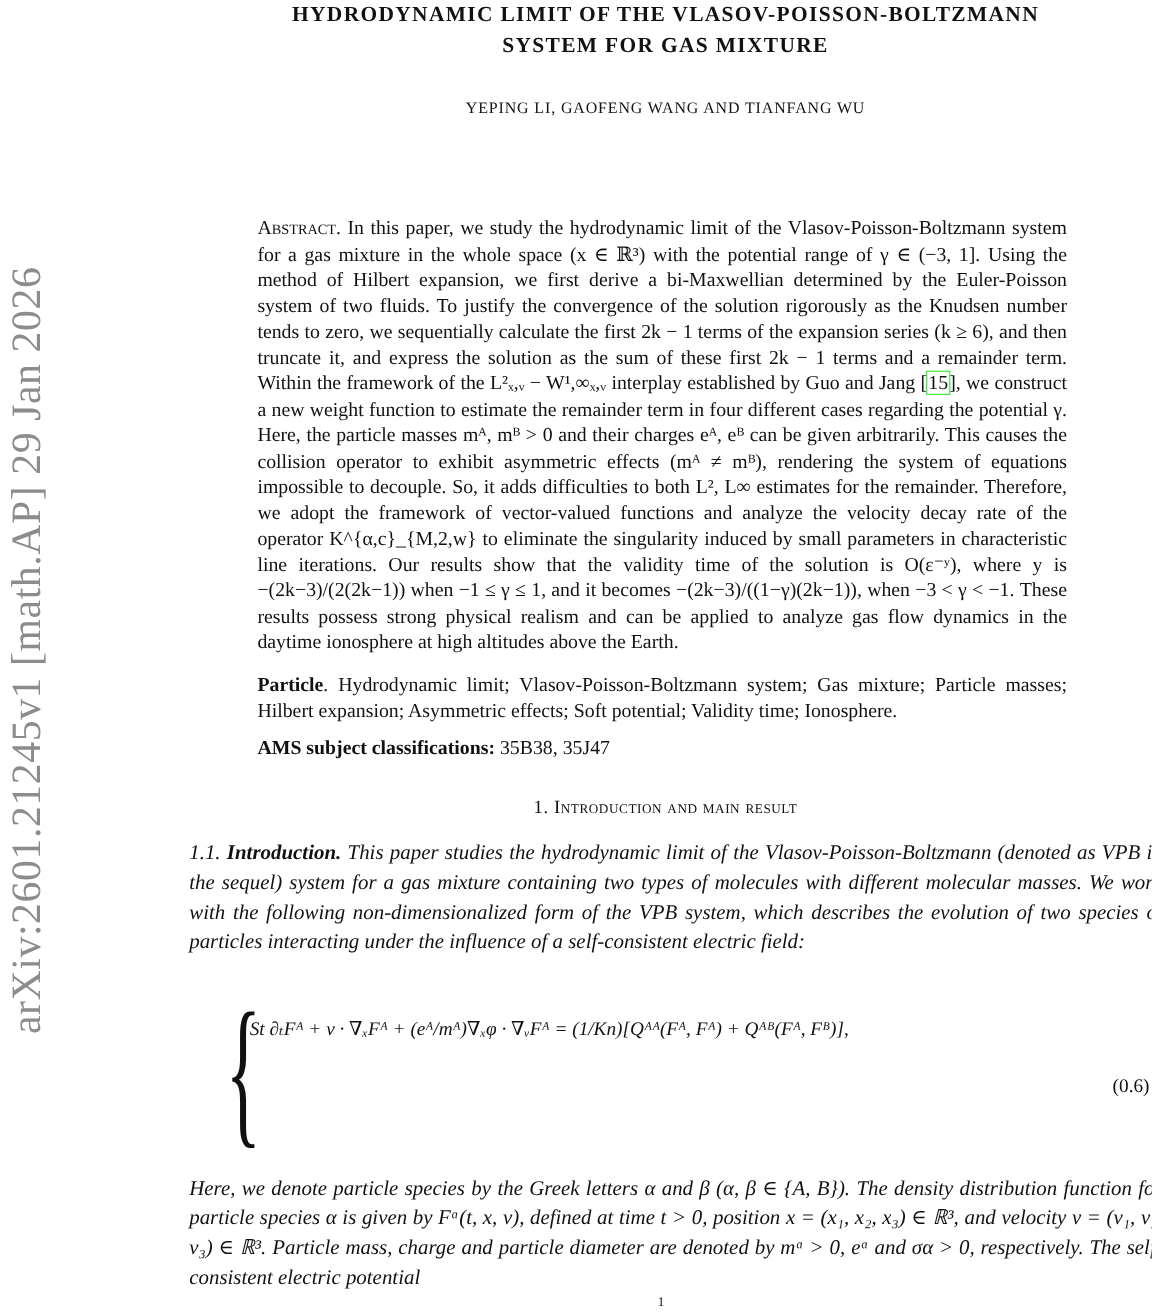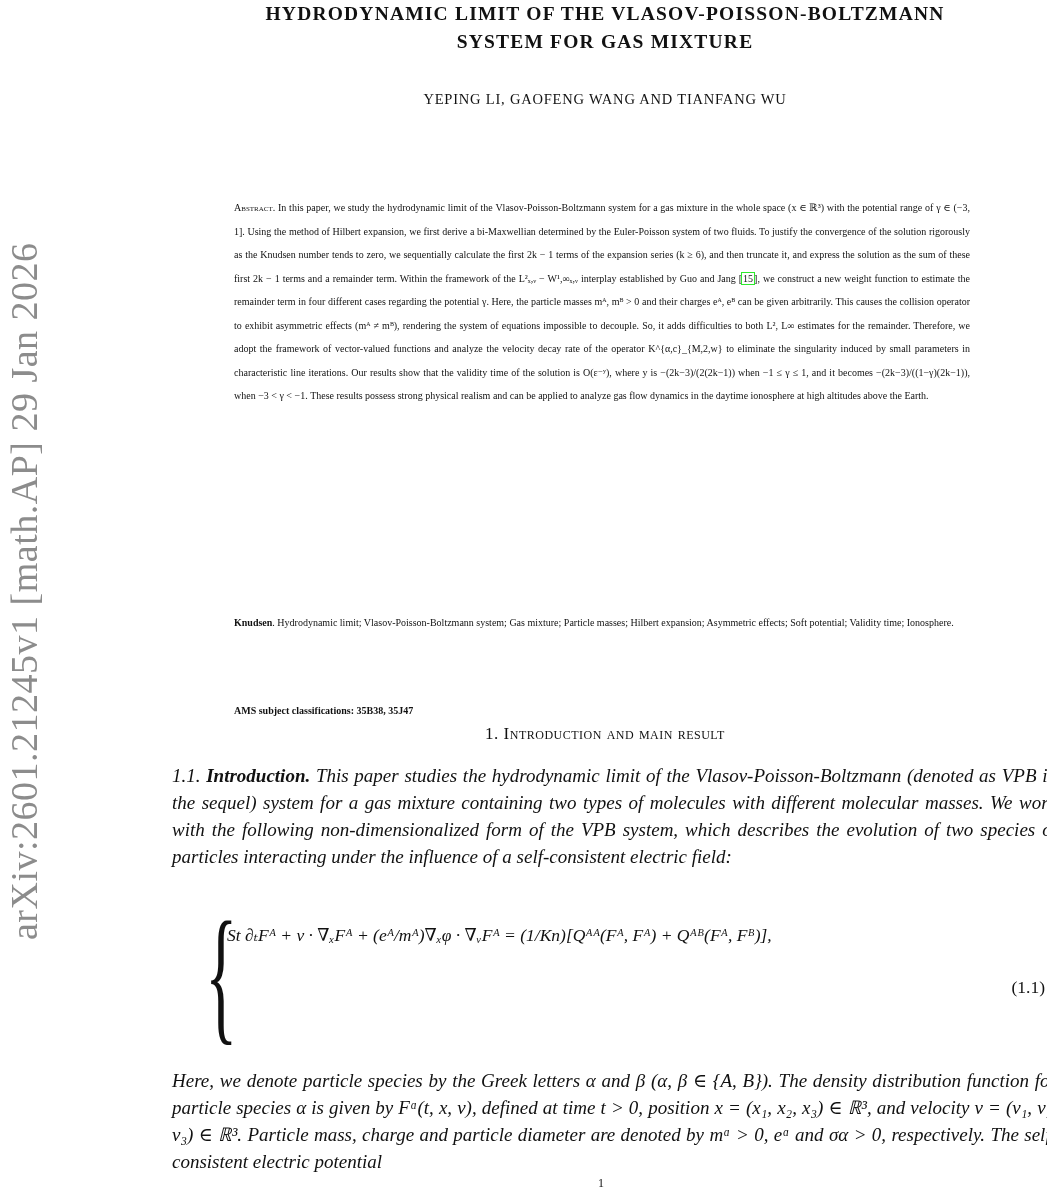--- a/index.html
+++ b/index.html
@@ -14,25 +14,25 @@
   }
   .title {
     position: absolute; left: 160px; width: 890px; top: 0px;
     text-align: center; font-weight: bold; font-size: 19.5px; line-height: 28px; letter-spacing: 1.2px;
   }
   .authors {
     position: absolute; left: 160px; width: 890px; top: 91px;
     text-align: center; font-size: 14.5px; letter-spacing: 0.8px;
   }
   .abstract, .kw, .ams {
-    position: absolute; left: 234px; width: 736px; font-size: 10px; line-height: 23.5px; text-align: justify;
+    position: absolute; left: 234px; width: 736px; font-size: 18px; line-height: 23.5px; text-align: justify;
   }
   .abstract { top: 196px; }
   .kw { top: 611px; }
-  .ams { top: 699px; font-weight: bold; }
+  .ams { top: 668px; }
   .sc { font-variant: small-caps; }
   .cite { outline: 1px solid #2ee82e; padding: 0 1px; color: #111; }
   .sec {
     position: absolute; left: 160px; width: 890px; top: 724px;
     text-align: center; font-size: 17px; font-variant: small-caps; letter-spacing: 0.5px;
   }
   .body {
     position: absolute; left: 172px; width: 885px; font-size: 19px; line-height: 27px; text-align: justify; font-style: italic;
   }
   .intro { top: 762px; }
@@ -57,29 +57,29 @@
 
 <div class="title">
   <div>HYDRODYNAMIC LIMIT OF THE VLASOV-POISSON-BOLTZMANN</div>
   <div>SYSTEM FOR GAS MIXTURE</div>
 </div>
 
 <div class="authors">YEPING LI, GAOFENG WANG AND TIANFANG WU</div>
 
 <div class="abstract"><span class="sc">Abstract.</span><span> In this paper, we study the hydrodynamic limit of the Vlasov-Poisson-Boltzmann system for a gas mixture in the whole space (x ∈ ℝ³) with the potential range of γ ∈ (−3, 1]. Using the method of Hilbert expansion, we first derive a bi-Maxwellian determined by the Euler-Poisson system of two fluids. To justify the convergence of the solution rigorously as the Knudsen number tends to zero, we sequentially calculate the first 2k − 1 terms of the expansion series (k ≥ 6), and then truncate it, and express the solution as the sum of these first 2k − 1 terms and a remainder term. Within the framework of the L²ₓ,ᵥ − W¹,∞ₓ,ᵥ interplay established by Guo and Jang </span>[<span class="cite">15</span>]<span>, we construct a new weight function to estimate the remainder term in four different cases regarding the potential γ. Here, the particle masses mᴬ, mᴮ &gt; 0 and their charges eᴬ, eᴮ can be given arbitrarily. This causes the collision operator to exhibit asymmetric effects (mᴬ ≠ mᴮ), rendering the system of equations impossible to decouple. So, it adds difficulties to both L², L∞ estimates for the remainder. Therefore, we adopt the framework of vector-valued functions and analyze the velocity decay rate of the operator K^{α,c}_{M,2,w} to eliminate the singularity induced by small parameters in characteristic line iterations. Our results show that the validity time of the solution is O(ε⁻ʸ), where y is −(2k−3)/(2(2k−1)) when −1 ≤ γ ≤ 1, and it becomes −(2k−3)/((1−γ)(2k−1)), when −3 &lt; γ &lt; −1. These results possess strong physical realism and can be applied to analyze gas flow dynamics in the daytime ionosphere at high altitudes above the Earth.</span></div>
 
-<div class="kw"><b>Knudsen</b><span>.  Hydrodynamic limit; Vlasov-Poisson-Boltzmann system; Gas mixture; Particle masses; Hilbert expansion; Asymmetric effects; Soft potential; Validity time; Ionosphere.</span></div>
+<div class="kw"><b>Particle</b><span>.  Hydrodynamic limit; Vlasov-Poisson-Boltzmann system; Gas mixture; Particle masses; Hilbert expansion; Asymmetric effects; Soft potential; Validity time; Ionosphere.</span></div>
 
 <div class="ams"><b>AMS subject classifications:</b><span> 35B38, 35J47</span></div>
 
 <div class="sec">1. Introduction and main result</div>
 
 <div class="body intro"><span>1.1. </span><b>Introduction.</b><span> This paper studies the hydrodynamic limit of the Vlasov-Poisson-Boltzmann (denoted as VPB in the sequel) system for a gas mixture containing two types of molecules with different molecular masses. We work with the following non-dimensionalized form of the VPB system, which describes the evolution of two species of particles interacting under the influence of a self-consistent electric field:</span></div>
 
 <div class="eq">
   <div class="brace">{</div>
   <div class="eqline eq1">St ∂ₜFᴬ + v · ∇ₓFᴬ + (eᴬ/mᴬ)∇ₓφ · ∇ᵥFᴬ = (1/Kn)[Qᴬᴬ(Fᴬ, Fᴬ) + Qᴬᴮ(Fᴬ, Fᴮ)],</div>
-  <div class="eqnum">(1.1)</div>
+  <div class="eqnum">(0.6)</div>
 </div>
 
 <div class="body para2">Here, we denote particle species by the Greek letters α and β (α, β ∈ {A, B}). The density distribution function for particle species α is given by Fᵅ(t, x, v), defined at time t &gt; 0, position x = (x₁, x₂, x₃) ∈ ℝ³, and velocity v = (v₁, v₂, v₃) ∈ ℝ³. Particle mass, charge and particle diameter are denoted by mᵅ &gt; 0, eᵅ and σα &gt; 0, respectively. The self-consistent electric potential</div>
 
 <div class="pagenum">1</div>
 
 </body></html>

